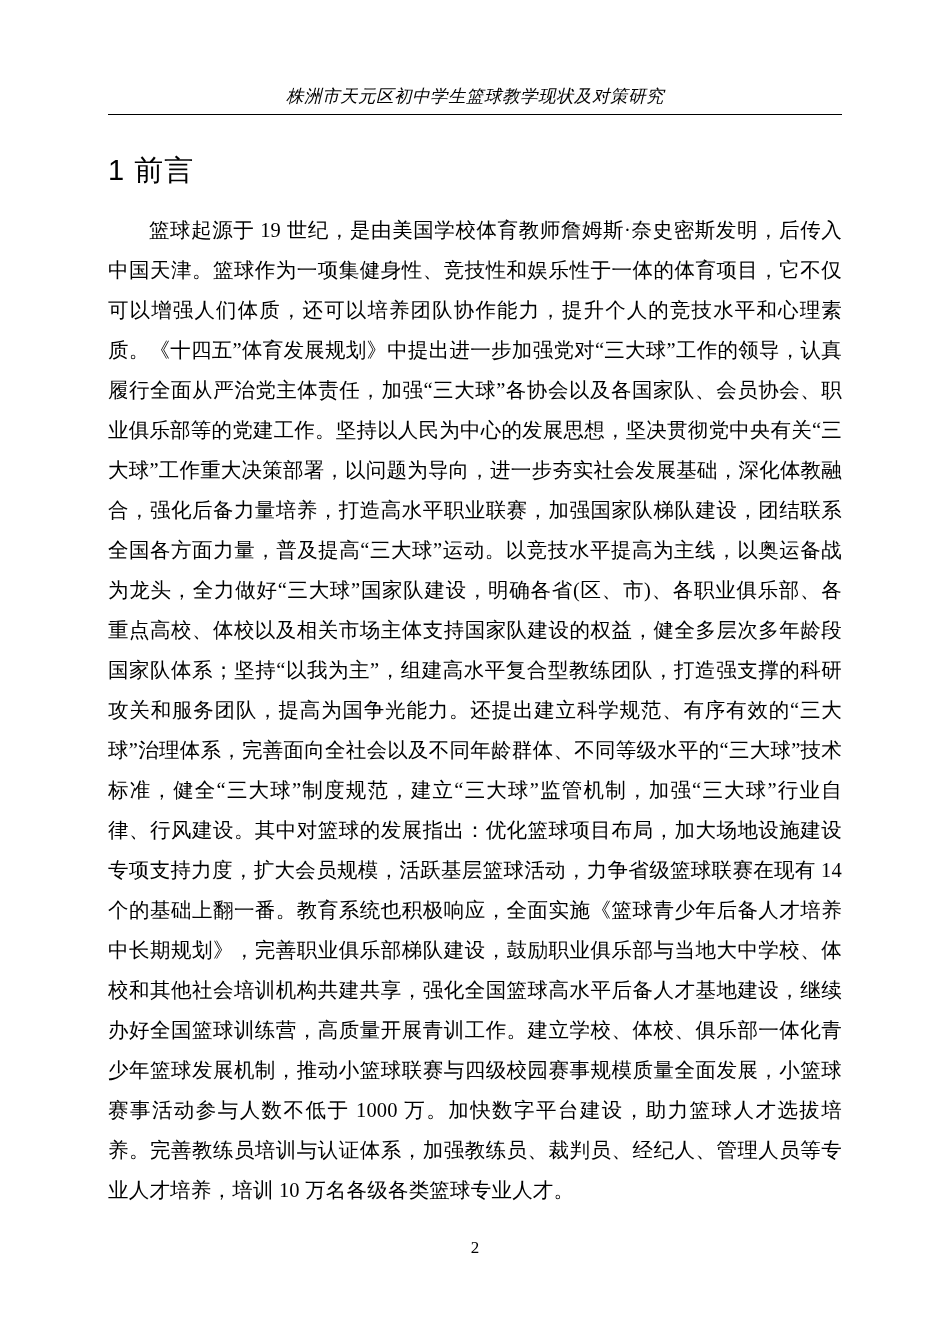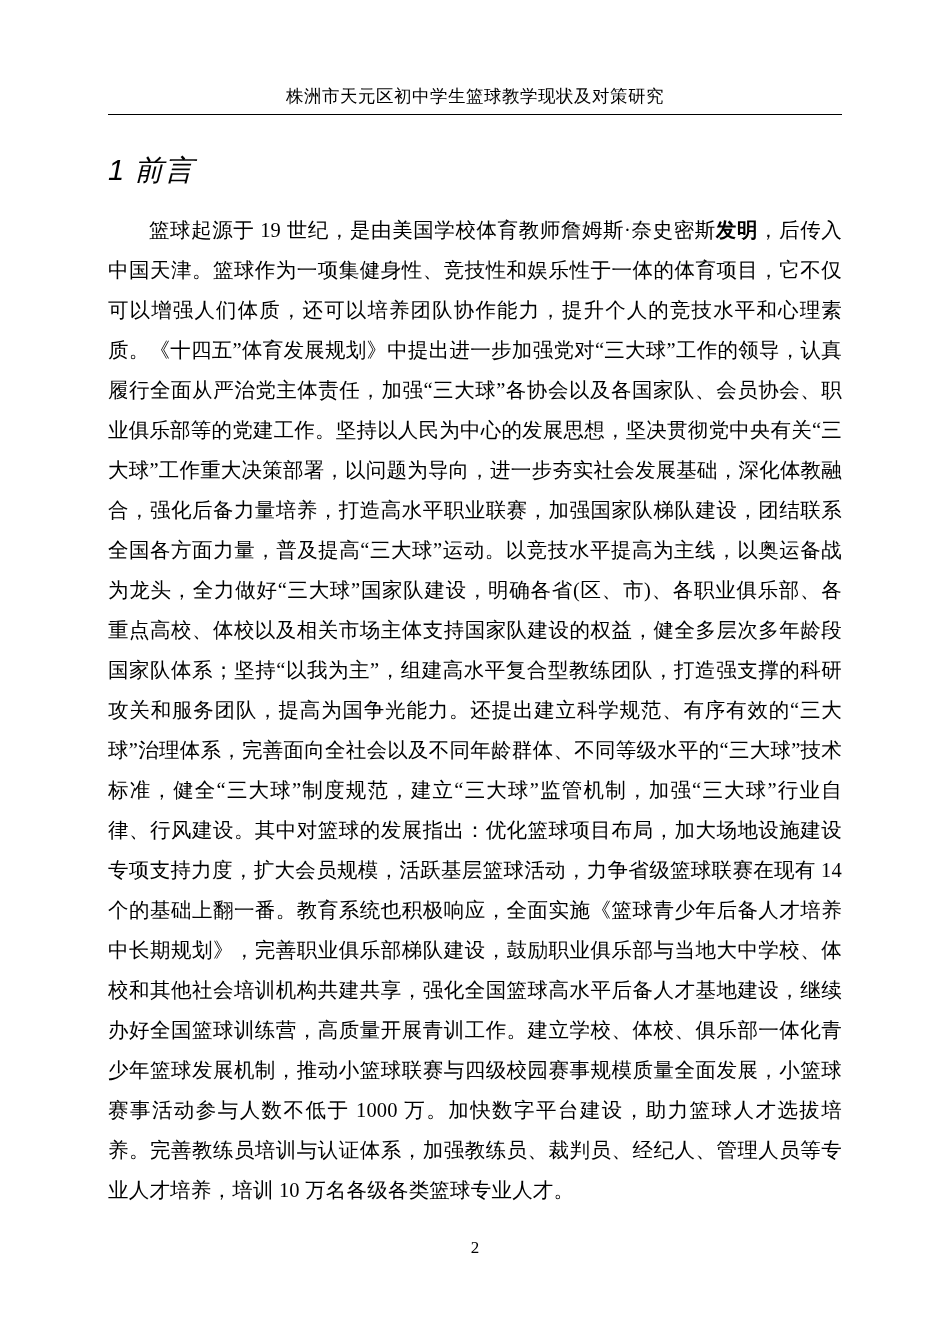--- a/index.html
+++ b/index.html
@@ -23,43 +23,43 @@
     padding: 0 108px;
   }
   .header {
     padding-top: 84px;
     text-align: center;
     font-size: 17.5px;
     letter-spacing: 0.5px;
     padding-bottom: 6px;
     border-bottom: 1px solid #000;
     font-family: "Liberation Serif", "DejaVu Serif", serif;
+    font-style: italic;
   }
   .section-title {
     margin-top: 36px;
     font-size: 29px;
     font-weight: normal;
     letter-spacing: 1px;
     font-family: "Liberation Sans", sans-serif;
-    font-style: italic;
   }
   .body-text {
     margin-top: 18px;
     font-size: 20.5px;
     line-height: 40px;
     text-align: justify;
     text-justify: inter-ideograph;
     letter-spacing: 0.2px;
   }
   .body-text p {
     margin: 0;
     text-indent: 2em;
   }
   .bold-run {
-    font-weight: bold;
+    font-weight: normal;
   }
   .page-number {
     position: absolute;
     bottom: 86px;
     left: 0;
     width: 950px;
     text-align: center;
     font-size: 17px;
   }
 </style>

